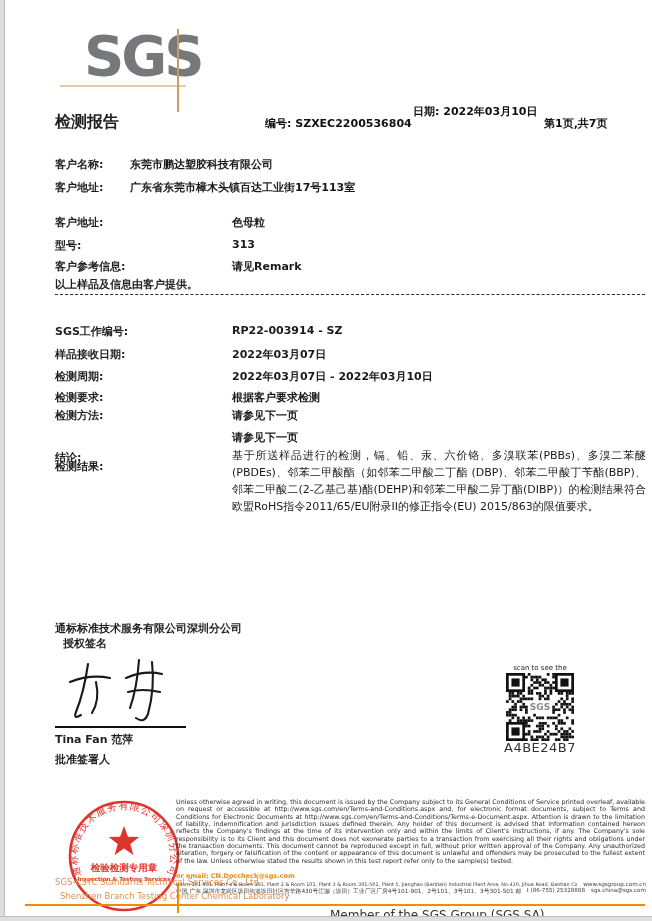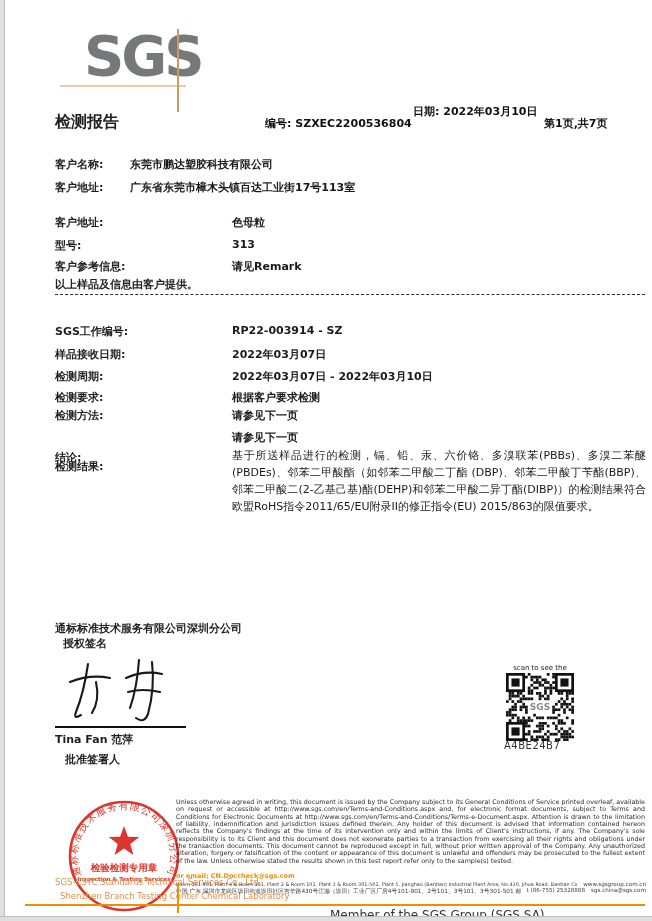--- a/index.html
+++ b/index.html
@@ -25,24 +25,24 @@
   .val{font-size:11px;font-weight:700;white-space:nowrap;color:#1a1a1a;}
 
   .dashed{left:55px;top:294px;width:590px;border-top:1.5px dashed #2f2f2f;height:0;}
 
   .conclusion{left:232px;top:447px;width:414px;font-size:11px;line-height:17px;text-align:justify;color:#1a1a1a;}
 
   .sig-company{left:55px;top:621px;font-size:11px;font-weight:600;}
   .sig-auth{left:55px;top:636px;font-size:11px;font-weight:600;margin-left:8px;}
   .sig-line{left:55px;top:726px;width:131px;height:2px;background:#111;}
   .sig-name{left:55px;top:732px;font-size:11px;font-weight:600;}
-  .sig-title{left:65px;top:752px;font-size:11px;font-weight:600;}
+  .sig-title{left:55px;top:752px;font-size:11px;font-weight:600;}
 
   .qr-caption{left:504px;top:664px;width:72px;text-align:center;font-size:7px;color:#222;}
-  .qr-code-text{left:504px;top:740px;width:72px;text-align:left;font-size:10px;color:#333;letter-spacing:.5px;}
+  .qr-code-text{left:504px;top:740px;width:72px;text-align:left;font-size:13px;color:#333;letter-spacing:.5px;}
 
   .stamp-en1{left:55px;top:877px;font-size:8.5px;color:#DE8F4F;white-space:nowrap;}
   .stamp-en2{left:60px;top:891px;font-size:8.5px;color:#DE8F4F;white-space:nowrap;}
 
   .disclaimer{left:176px;top:798px;width:469px;font-size:6.35px;line-height:7.35px;text-align:justify;color:#2e2e2e;}
   .attention{left:176px;top:865px;width:469px;font-size:6.5px;line-height:7.6px;font-weight:700;color:#F28C00;}
   .addr-block{left:176px;top:881px;width:470px;}
   .addr-row{display:flex;align-items:flex-start;gap:6px;}
   .addr-left{flex:1;font-size:4.9px;color:#3b3b3b;white-space:nowrap;overflow:hidden;}
   .addr-cn{font-size:5.8px;}

